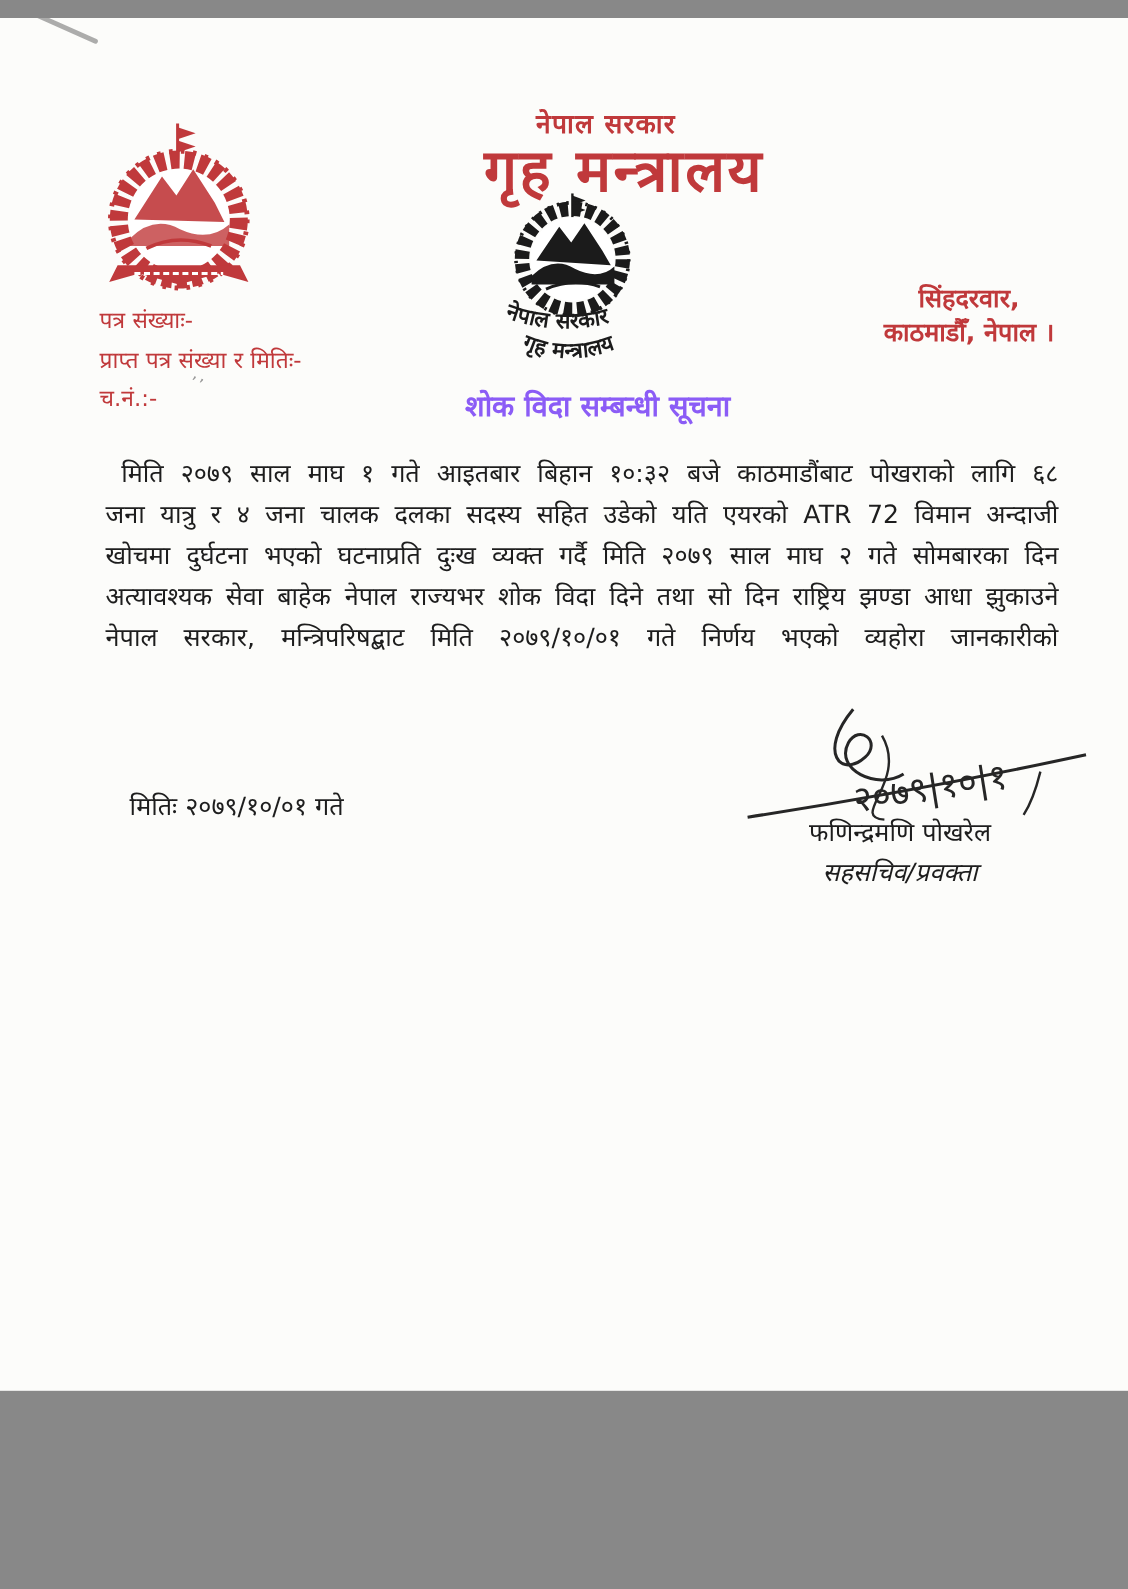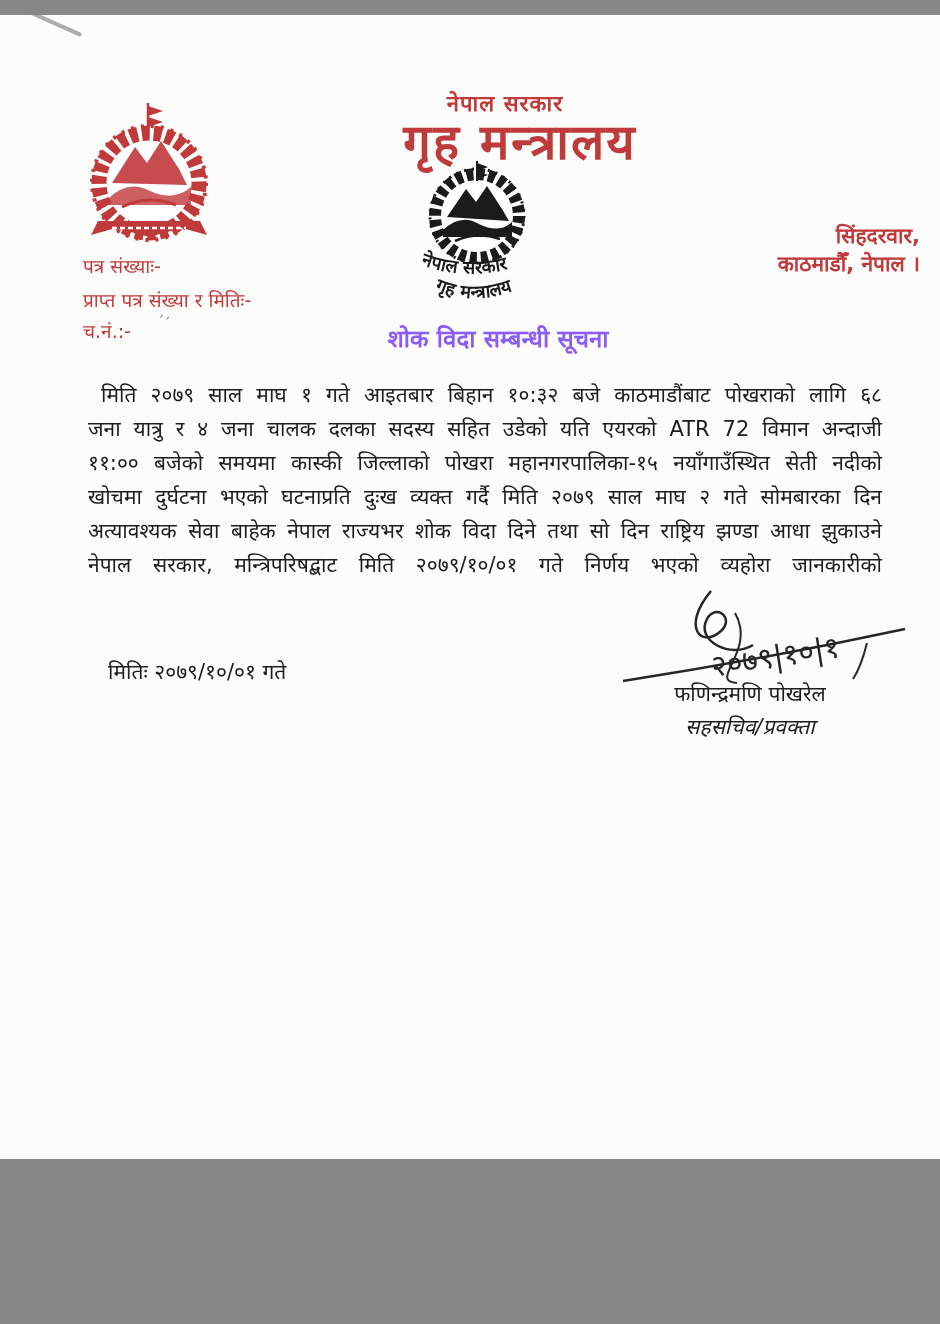--- a/index.html
+++ b/index.html
@@ -21,22 +21,22 @@
     letter-spacing:1px;
   }
   .ministry-title{
     top:102px;left:330px;width:380px;
     text-align:center;font-size:49px;font-weight:bold;
     letter-spacing:2px;line-height:52px;
   }
   .left-emblem{top:86px;left:82px;}
   .center-emblem{top:146px;left:405px;}
   .address{
-    top:207px;left:695px;width:225px;
-    text-align:right;font-size:21px;font-weight:bold;line-height:28px;
+    top:220px;left:695px;width:225px;
+    text-align:center;font-size:21px;font-weight:bold;line-height:28px;
   }
   .ref{left:83px;font-size:19px;font-weight:normal;}
   .ref1{top:238px;}
   .ref2{top:272px;}
   .ref3{top:303px;}
   .hand-mark{
     top:298px;left:158px;color:#9a9a9a;font-size:14px;
     transform:rotate(18deg);letter-spacing:2px;
   }
   .subject{
@@ -121,21 +121,20 @@
   <div class="abs ref ref1 red">पत्र संख्याः-</div>
   <div class="abs ref ref2 red">प्राप्त पत्र संख्या र मितिः-</div>
   <div class="abs ref ref3 red">च.नं.:-</div>
   <div class="abs hand-mark">’’</div>
 
   <div class="abs subject">शोक विदा सम्बन्धी सूचना</div>
 
   <div class="abs body-block">
     <div class="body-line indent">मिति २०७९ साल माघ १ गते आइतबार बिहान १०:३२ बजे काठमाडौंबाट पोखराको लागि ६८</div>
     <div class="body-line">जना यात्रु र ४ जना चालक दलका सदस्य सहित उडेको यति एयरको ATR 72 विमान अन्दाजी</div>
-    <div class="body-line">११:०० बजेको समयमा कास्की जिल्लाको पोखरा महानगरपालिका-१५ नयाँगाउँस्थित सेती नदीको</div>
     <div class="body-line">खोचमा दुर्घटना भएको घटनाप्रति दुःख व्यक्त गर्दै मिति २०७९ साल माघ २ गते सोमबारका दिन</div>
     <div class="body-line">अत्यावश्यक सेवा बाहेक नेपाल राज्यभर शोक विदा दिने तथा सो दिन राष्ट्रिय झण्डा आधा झुकाउने</div>
     <div class="body-line">नेपाल सरकार, मन्त्रिपरिषद्बाट मिति २०७९/१०/०१ गते निर्णय भएको व्यहोरा जानकारीको</div>
   </div>
 
   <div class="abs date-line">मितिः २०७९/१०/०१ गते</div>
 
   <div class="abs sig-block">
     <svg width="300" height="115" viewBox="0 0 300 115">
       <path d="M8 96 Q 150 74 290 44" fill="none" stroke="#262626" stroke-width="2.5"></path>

